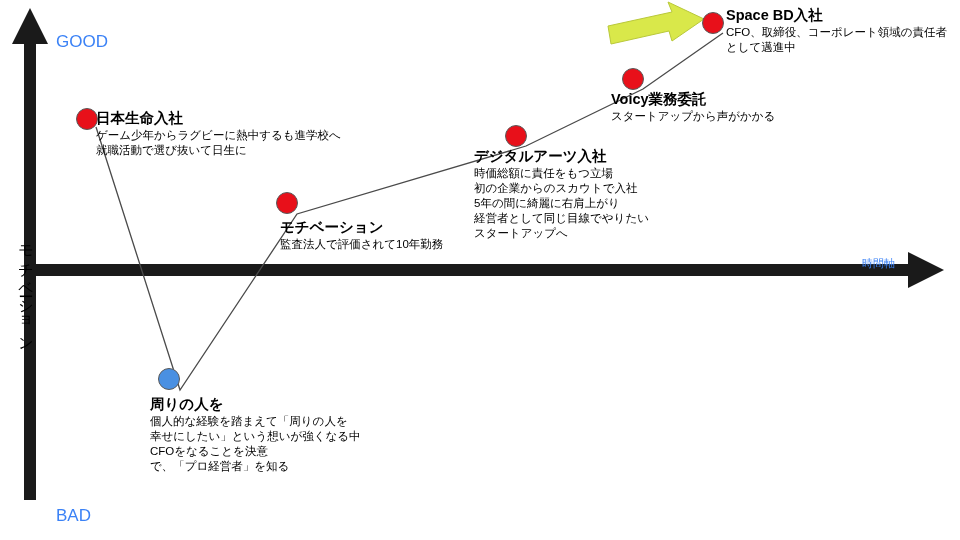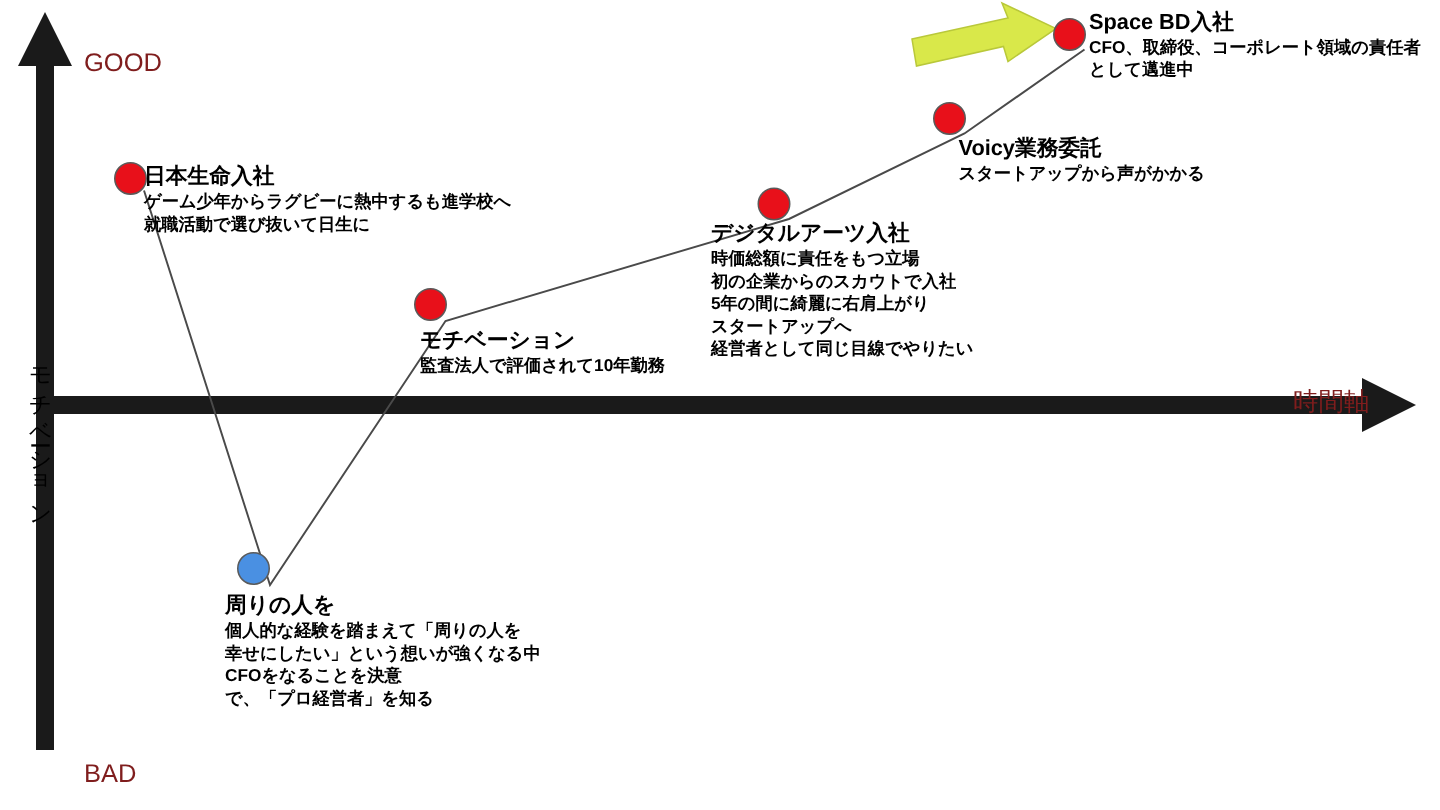--- a/index.html
+++ b/index.html
@@ -20,29 +20,29 @@
   #axes {
     position: absolute;
     left: 0;
     top: 0;
     width: 960px;
     height: 540px;
   }
   .axis-label {
     position: absolute;
     font-size: 17px;
-    color: #7f1d1d;
+    color: #3b82f6;
     white-space: nowrap;
   }
   .axis-label-good { left: 56px; top: 32px; }
   .axis-label-bad  { left: 56px; top: 506px; text-align: center; }
   .axis-label-time {
     left: 862px;
     top: 256px;
-    font-size: 17px;
+    font-size: 11px;
     letter-spacing: 0px;
   }
   .axis-label-vert {
     position: absolute;
     left: 16px;
     top: 235px;
     font-size: 15px;
     color: #000000;
     writing-mode: vertical-rl;
     text-orientation: upright;
@@ -67,21 +67,20 @@
   .annot .title {
     font-size: 14.5px;
     line-height: 18px;
     margin: 0 0 1px 0;
     font-weight: 700;
   }
   .annot .body {
     font-size: 11.5px;
     line-height: 15px;
     margin: 0;
-    font-weight: bold;
   }
   .annot .body div { white-space: nowrap; }
 </style>
 </head>
 <body>
 
 <div id="stage">
 
   <svg id="axes" viewBox="0 0 960 540">
 
@@ -129,27 +128,27 @@
     </div>
   </div>
 
   <div class="node node-red" style="left:505px; top:125px;"></div>
   <div class="annot" style="left:474px; top:147px;">
     <div class="title">デジタルアーツ入社</div>
     <div class="body">
       <div>時価総額に責任をもつ立場</div>
       <div>初の企業からのスカウトで入社</div>
       <div>5年の間に綺麗に右肩上がり</div>
+      <div>経営者として同じ目線でやりたい</div>
       <div>スタートアップへ</div>
-      <div>経営者として同じ目線でやりたい</div>
     </div>
   </div>
 
   <div class="node node-red" style="left:622px; top:68px;"></div>
-  <div class="annot" style="left:611px; top:90px;margin-left:28px;">
+  <div class="annot" style="left:611px; top:90px;">
     <div class="title">Voicy業務委託</div>
     <div class="body">
       <div>スタートアップから声がかかる</div>
     </div>
   </div>
 
   <div class="node node-red" style="left:702px; top:12px;"></div>
   <div class="annot" style="left:726px; top:6px;">
     <div class="title">Space BD入社</div>
     <div class="body">

